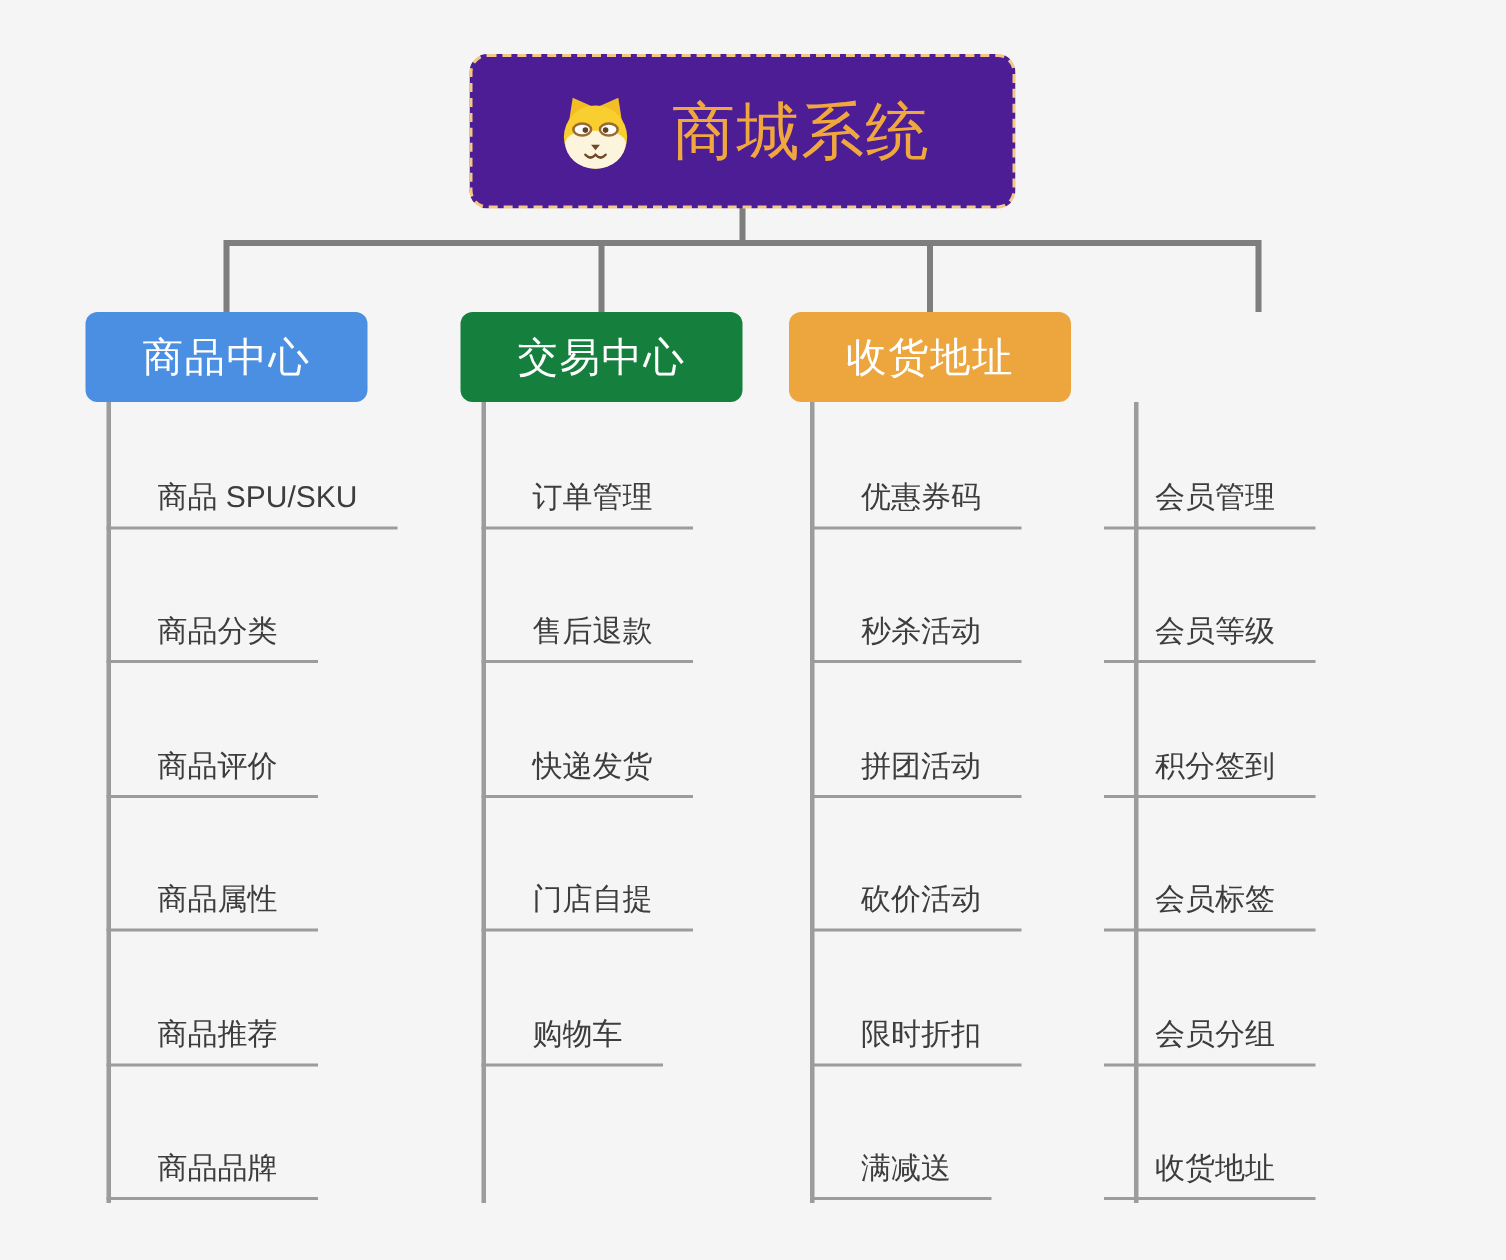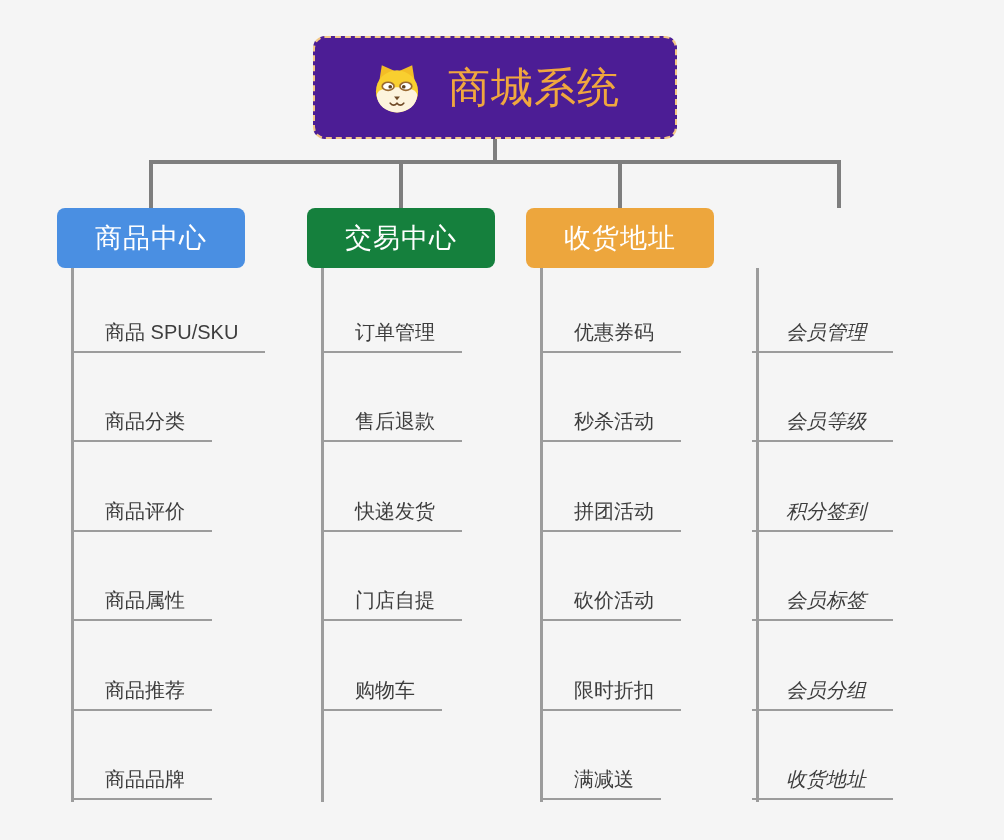--- a/index.html
+++ b/index.html
@@ -89,21 +89,21 @@
     font-size: 20px;
     line-height: 26px;
     color: #3d3d3d;
     padding: 0 27px 6px 34px;
     border-bottom: 2px solid #9c9c9c;
     cursor: pointer;
   }
   .child.c1 { left: 71px; }
   .child.c2 { left: 321px; }
   .child.c3 { left: 540px; }
-  .child.c4 { left: 752px; font-style: italic; }
+  .child.c4 { left: 736px; }
   .child.r1 { top: 319px; }
   .child.r2 { top: 408px; }
   .child.r3 { top: 498px; }
   .child.r4 { top: 587px; }
   .child.r5 { top: 677px; }
   .child.r6 { top: 766px; }
 </style>
 </head>
 <body>
 

